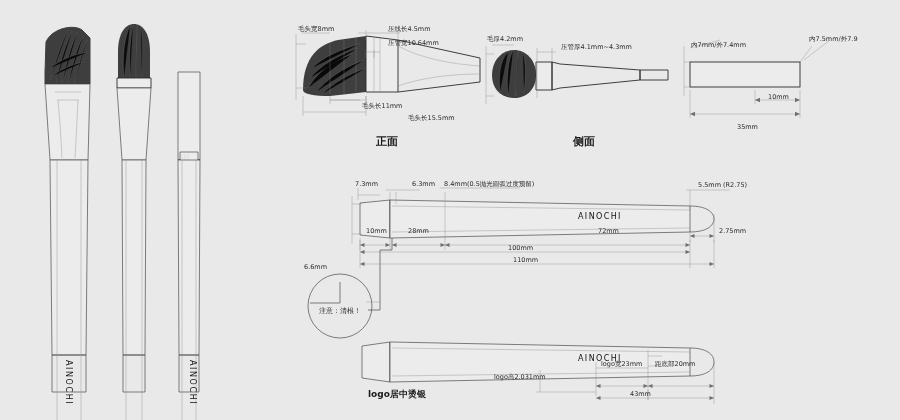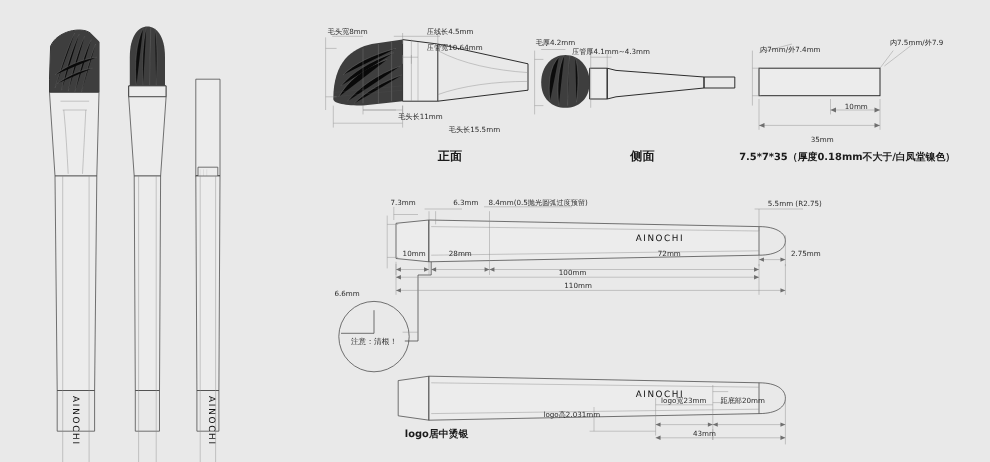--- a/index.html
+++ b/index.html
@@ -251,31 +251,30 @@
     <path class="ln-d" d="M536,392 L596,392"></path>
   </g>
 
 </svg>
 
 <div class="lbl" style="left:298px;top:26px;">毛头宽8mm</div>
 <div class="lbl" style="left:388px;top:26px;">压线长4.5mm</div>
 <div class="lbl" style="left:388px;top:40px;">压管宽10.64mm</div>
 <div class="lbl" style="left:362px;top:103px;">毛头长11mm</div>
 <div class="lbl" style="left:362px;top:115px;margin-left:46px;">毛头长15.5mm</div>
-<div class="lbl-big" style="left:398px;top:134px;">正面</div>
+<div class="lbl-big" style="left:376px;top:134px;">正面</div>
 
 <div class="lbl" style="left:487px;top:36px;">毛厚4.2mm</div>
-<div class="lbl" style="left:520px;top:44px;">压管厚4.1mm~4.3mm</div>
+<div class="lbl" style="left:561px;top:44px;">压管厚4.1mm~4.3mm</div>
 <div class="lbl-big" style="left:573px;top:134px;text-align:center;">侧面</div>
 
 <div class="lbl" style="left:691px;top:42px;">内7mm/外7.4mm</div>
 <div class="lbl" style="left:809px;top:36px;">内7.5mm/外7.9</div>
 <div class="lbl" style="left:768px;top:94px;">10mm</div>
 <div class="lbl" style="left:737px;top:108px;margin-top:16px;">35mm</div>
-<div class="lbl-mid" style="left:672px;top:136px;">7.5*7*35（厚度0.18mm不大于/白凤堂镍色）</div>
 
 <div class="lbl" style="left:355px;top:181px;">7.3mm</div>
 <div class="lbl" style="left:412px;top:181px;">6.3mm</div>
 <div class="lbl" style="left:444px;top:181px;">8.4mm(0.5抛光圆弧过度预留)</div>
 <div class="lbl" style="left:698px;top:182px;">5.5mm (R2.75)</div>
 <div class="lbl" style="left:304px;top:228px;margin-top:36px;">6.6mm</div>
 <div class="lbl" style="left:366px;top:228px;">10mm</div>
 <div class="lbl" style="left:408px;top:228px;">28mm</div>
 <div class="lbl" style="left:598px;top:228px;">72mm</div>
 <div class="lbl" style="left:719px;top:228px;">2.75mm</div>

